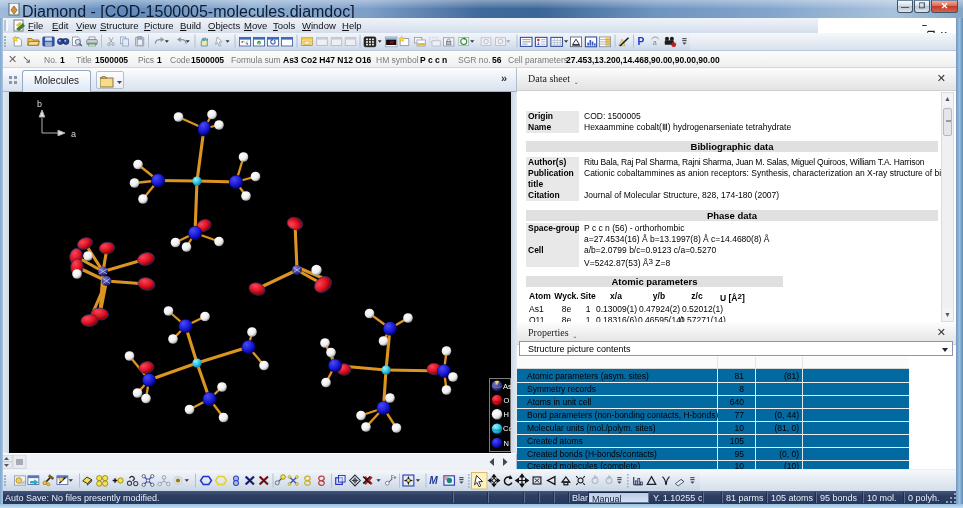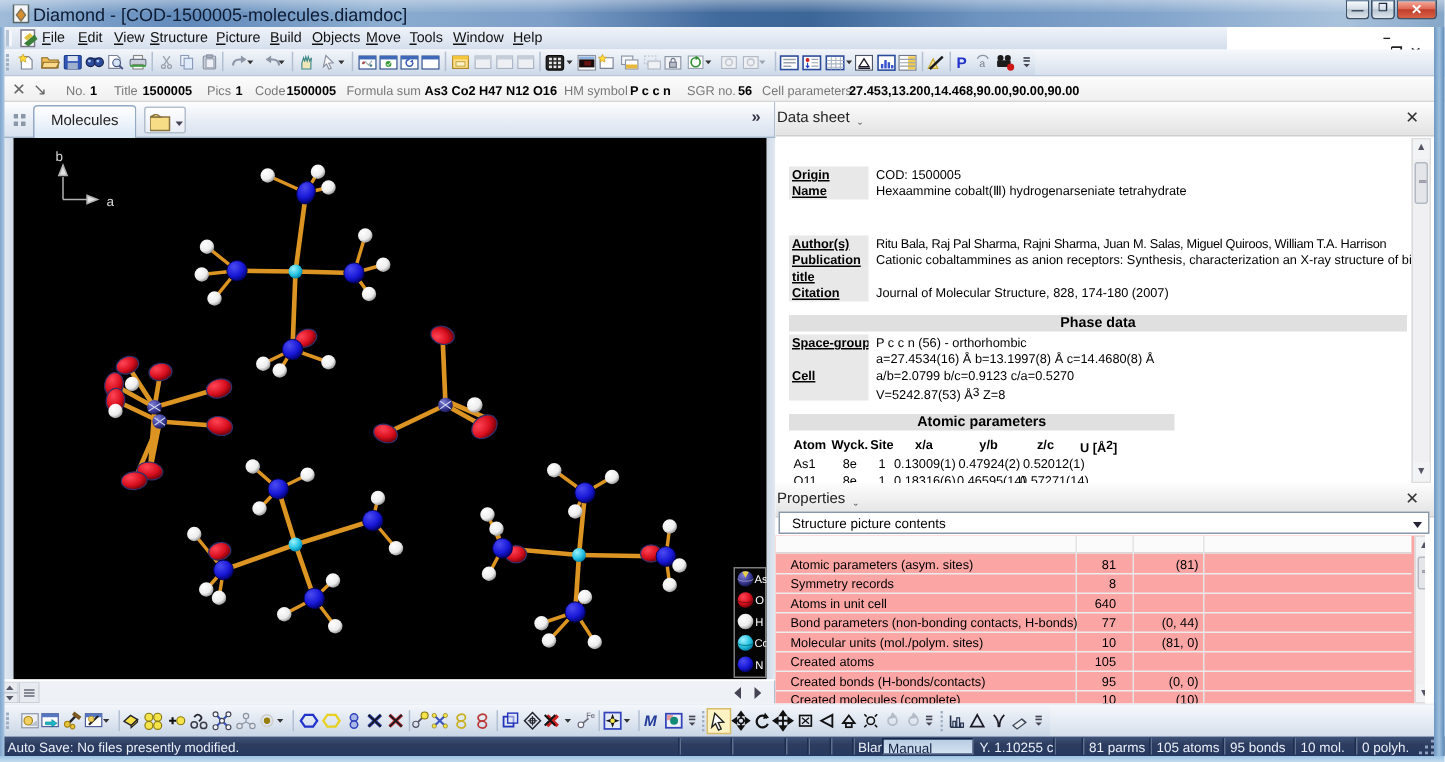--- a/index.html
+++ b/index.html
@@ -4,21 +4,21 @@
 <style>
 * { margin:0; padding:0; box-sizing:border-box; }
 html,body { width:963px; height:508px; overflow:hidden; font-family:"Liberation Sans", sans-serif; background:#fff;}
 #win { position:absolute; left:0; top:0; width:963px; height:508px; }
 .abs { position:absolute; }
 
 #titlebar { left:0; top:0; width:963px; height:18px;
   background:linear-gradient(90deg,#a0bcda 0,#7b9fc8 6%,#6089ba 13%,#8badd0 26%,#7d9fc8 38%,#40699c 50%,#3c6698 56%,#6e94c0 68%,#83a5cc 80%,#a9c2dc 93%,#86a6c8 100%);
 }
 #titleshine { left:0; top:0; width:963px; height:8px; background:linear-gradient(180deg,rgba(255,255,255,.38),rgba(255,255,255,.05)); }
-#titletext { left:22px; top:3px; font-size:12px; color:#0d1b33; white-space:nowrap; }
+#titletext { left:22px; top:3px; font-size:16px; color:#0d1b33; white-space:nowrap; }
 .winbtn { top:0; height:13px; border:1px solid #3f5165; border-top:1px solid #6e86a0; border-radius:0 0 3px 3px; }
 #btnmin { left:897px; width:16px; background:linear-gradient(180deg,#f8fafc,#d4dde6 45%,#b8c5d2 50%,#dde5ec); }
 #btnmax { left:914px; width:16px; background:linear-gradient(180deg,#f8fafc,#d4dde6 45%,#b8c5d2 50%,#dde5ec); }
 #btncls { left:931px; width:27px; background:linear-gradient(180deg,#f4a899,#dd6753 45%,#c03d2b 50%,#d96247); }
 .winbtn span { position:absolute; left:0; top:0; width:100%; text-align:center; font-size:8px; line-height:11px; color:#1c2c40; font-weight:bold;}
 #btncls span { color:#fff; font-size:9px; }
 
 #menubar { left:0; top:18px; width:818px; height:15px;
   background:linear-gradient(180deg,#eff3f9,#dde5f1 70%,#d3ddeb); }
 .menuitem { position:absolute; top:2px; font-size:9.5px; color:#111; }
@@ -42,24 +42,24 @@
 #chev { position:absolute; left:501px; top:4px; font-size:11px; color:#334; font-weight:bold;}
 
 #leftstrip { left:0; top:92px; width:9px; height:361px; background:linear-gradient(90deg,#bac9dc,#dfe7f0 40%,#cfdae8); }
 #canvas { left:9px; top:92px; width:502px; height:361px; background:#000; }
 #hscrollrow { left:0; top:453px; width:517px; height:16px; background:#eef2f6; border-top:1px solid #ffffff; border-right:1px solid #aebdd0;}
 
 #rightcol { left:517px; top:68px; width:439px; height:401px; background:#fff; }
 .panelhdr { position:absolute; left:0; width:439px; height:23px;
   background:linear-gradient(180deg,#fdfdfd,#ededed 60%,#e3e3e3); border-bottom:1px solid #d0d0d0;
   font-size:11px; color:#222; }
-.panelhdr .t { position:absolute; left:1px; top:5px; font-size:10px; }
+.panelhdr .t { position:absolute; left:11px; top:5px; font-size:10px;font-family:Liberation Serif, serif; }
 .panelhdr .x { position:absolute; right:10px; top:4px; font-size:11px; color:#333; }
 .band { position:absolute; background:#e0e0e0; font-size:9.5px; font-weight:bold; color:#000; text-align:center; height:11px; line-height:11px;}
-.lblcell { position:absolute; left:9px; width:53px; background:#e8e8e8; font-size:8.5px; white-space:nowrap; overflow:hidden; font-weight:bold; color:#000; padding-left:2px; height:11px; line-height:11px;text-decoration:underline;}
+.lblcell { position:absolute; left:9px; width:53px; background:#e8e8e8; font-size:8.5px; white-space:nowrap; overflow:hidden; font-weight:bold; color:#000; padding-left:2px; height:11px; line-height:11px;}
 .dval { position:absolute; font-size:8.5px; color:#000; white-space:nowrap; height:11px; line-height:11px;}
 .prowtxt { position:absolute; font-size:8.5px; color:#000; white-space:nowrap; }
 .pnum { position:absolute; font-size:8.5px; color:#000; text-align:right; }
 
 #statusbar { left:0; top:491px; width:963px; height:13px; background:linear-gradient(180deg,#41547a,#2c3d60 40%,#273860); color:#fff; }
 #statusbot { left:0; top:504px; width:963px; height:4px; background:linear-gradient(180deg,#9cc2e2,#c2dcf0); }
 .ssep { position:absolute; top:1px; height:11px; width:2px; border-left:1px solid #1e2e50; border-right:1px solid #5d6f8d; }
 .stxt { position:absolute; top:2px; color:#e9eef8; font-size:9px; white-space:nowrap;}
 
 #bleft { left:0; top:18px; width:3px; height:486px; background:linear-gradient(90deg,#7fa5cd,#aac6e0); }
@@ -719,20 +719,21 @@
   <div class="abs" id="rightcol">
     <div class="panelhdr" style="top:0">
         <span class="t">Data sheet&nbsp;&nbsp;<span style="font-size:8px;color:#555">ˬ</span></span>
         <span class="x">✕</span>
       </div>
     <div class="abs" id="ds" style="left:0;top:24px;width:439px;height:230px;background:#fff;overflow:hidden">
       <div class="lblcell" style="top:19px">Origin</div>
         <div class="dval" style="left:67px;top:19px">COD: 1500005</div>
       <div class="lblcell" style="top:30px">Name</div>
         <div class="dval" style="left:67px;top:30px">Hexaammine cobalt(Ⅲ) hydrogenarseniate tetrahydrate</div>
+      <div class="band" style="left:9px;top:49px;width:412px">Bibliographic data</div>
       <div class="lblcell" style="top:65px">Author(s)</div>
         <div class="dval" style="left:67px;top:65px;letter-spacing:-0.2px">Ritu Bala, Raj Pal Sharma, Rajni Sharma, Juan M. Salas, Miguel Quiroos, William T.A. Harrison</div>
       <div class="lblcell" style="top:76px">Publication</div>
         <div class="dval" style="left:67px;top:76px">Cationic cobaltammines as anion receptors: Synthesis, characterization an X-ray structure of bis-</div>
       <div class="lblcell" style="top:87px">title</div>
       <div class="lblcell" style="top:98px">Citation</div>
         <div class="dval" style="left:67px;top:98px">Journal of Molecular Structure, 828, 174-180 (2007)</div>
       <div class="band" style="left:9px;top:118px;width:412px">Phase data</div>
       <div class="lblcell" style="top:131px">Space-group</div>
         <div class="dval" style="left:67px;top:131px">P c c n (56) - orthorhombic</div>
@@ -771,21 +772,21 @@
     <div class="panelhdr" style="top:254px">
         <span class="t">Properties&nbsp;&nbsp;<span style="font-size:8px;color:#555">ˬ</span></span>
         <span class="x">✕</span>
       </div>
     <div class="abs" id="prdrop" style="left:2px;top:273px;width:434px;height:15px;background:#fff;border:1px solid #8898aa">
       <div style="position:absolute;left:8px;top:2px;font-size:9px;color:#000">Structure picture contents</div>
       <svg class="abs" style="right:3px;top:5px" width="8" height="6" viewBox="0 0 8 6">
           <path d="M1 1 h6 l-3 4 z" fill="#223"></path>
         </svg>
     </div>
-    <div class="abs" id="prtable" style="left:0;top:289px;width:433px;height:112px;background:#fca5a5;overflow:hidden">
+    <div class="abs" id="prtable" style="left:0;top:289px;width:392px;height:112px;background:#0369a1;overflow:hidden">
       <div class="abs" style="left:0;top:0;width:424px;height:12px;background:#fbfbfb;border-bottom:1px solid #d8d8d8"></div>
       <div class="abs" style="left:200px;top:0;width:1px;height:112px;background:#e4e4e4"></div>
       <div class="abs" style="left:238px;top:0;width:1px;height:112px;background:#e4e4e4"></div>
       <div class="abs" style="left:285px;top:0;width:1px;height:112px;background:#e4e4e4"></div>
       <div class="abs" style="left:0;top:25px;width:424px;height:1px;background:#ececec"></div>
       <div class="abs" style="left:0;top:38px;width:424px;height:1px;background:#ececec"></div>
       <div class="abs" style="left:0;top:51px;width:424px;height:1px;background:#ececec"></div>
       <div class="abs" style="left:0;top:64px;width:424px;height:1px;background:#ececec"></div>
       <div class="abs" style="left:0;top:77px;width:424px;height:1px;background:#ececec"></div>
       <div class="abs" style="left:0;top:90px;width:424px;height:1px;background:#ececec"></div>

